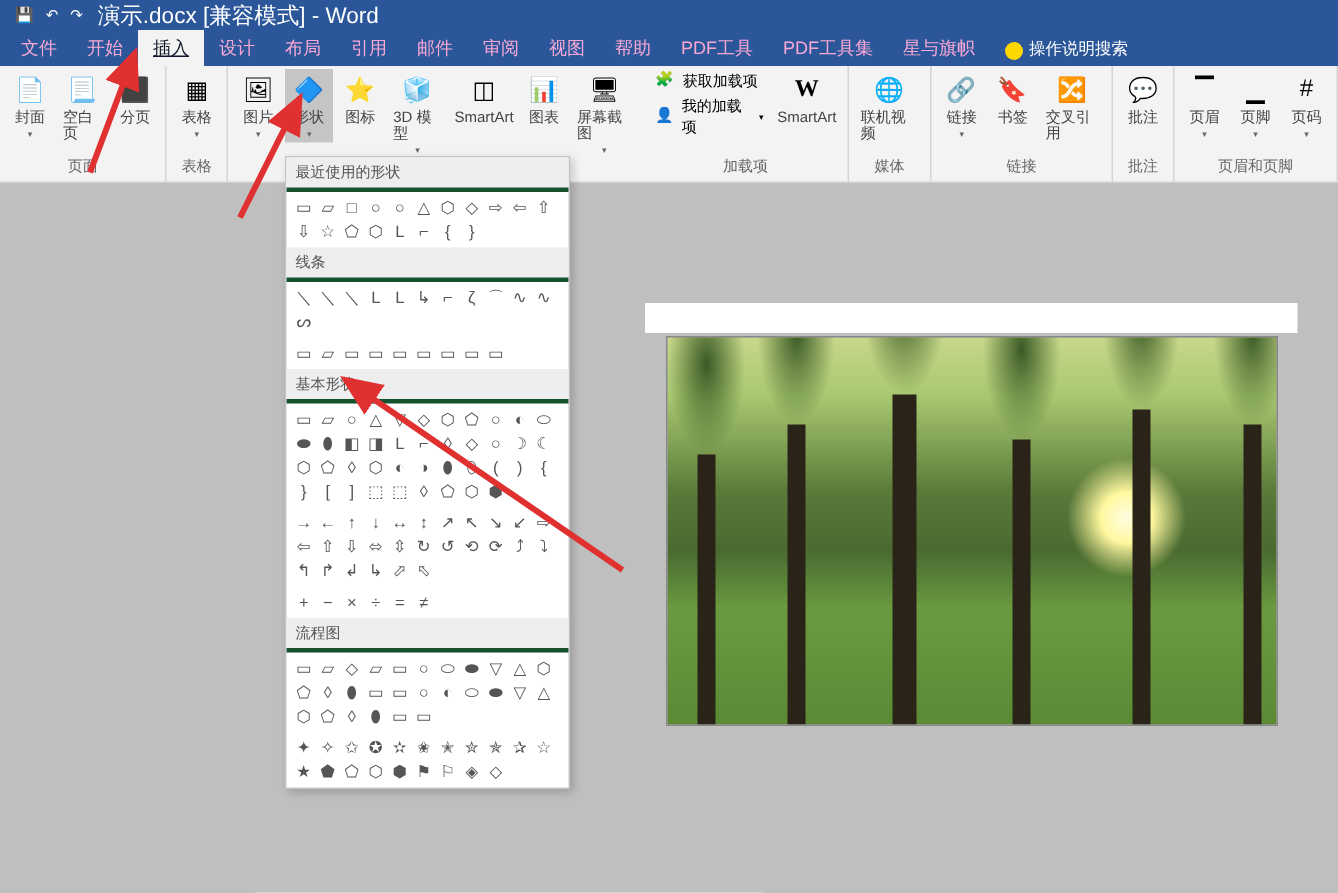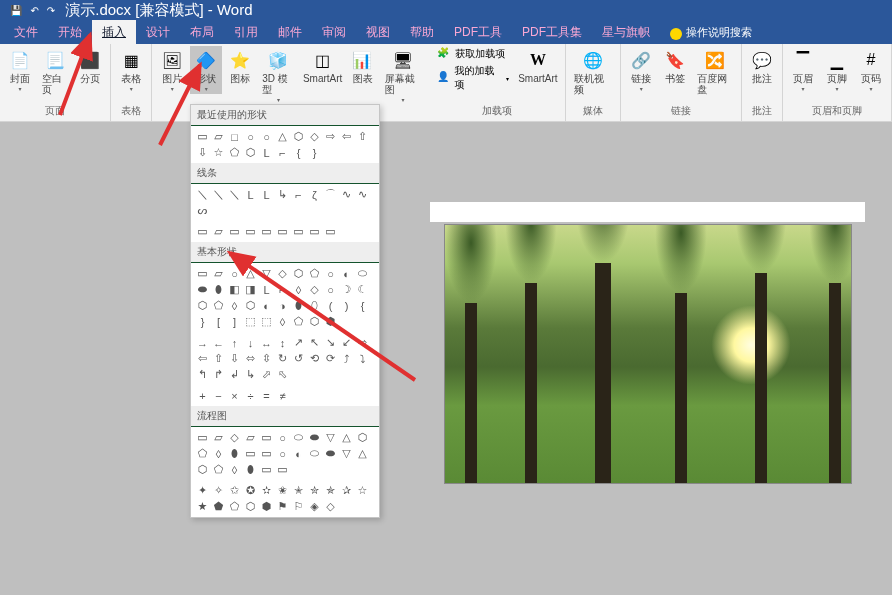--- a/index.html
+++ b/index.html
@@ -31,21 +31,21 @@
 
 .workspace { position: relative; height: calc(100% - 122px); background: #bfbfbf; }
 .page { position: absolute; left: 430px; top: 80px; width: 435px; height: 20px; background: #fff; }
 .photo { position: absolute; left: 444px; top: 102px; width: 408px; height: 260px; border: 1px solid #888;
   background: linear-gradient(180deg, #c8d88a 0%, #a8c870 15%, #5a7a3a 40%, #4a6a30 55%, #6a9a40 70%, #5a8a35 100%); overflow: hidden; }
 .sun { position: absolute; right: 60px; top: 80px; width: 80px; height: 80px; background: radial-gradient(circle, #fffde0 0%, #fff8a0 30%, rgba(255,248,160,0) 70%); }
 .tree { position: absolute; bottom: 0; width: 12px; background: #2a2418; }
 .tree::before { content:''; position: absolute; bottom: 100%; left: -20px; right: -20px; height: 120px; background: radial-gradient(ellipse, #3a5a25 0%, rgba(58,90,37,0) 70%); }
 
 .shapes-dropdown { position: absolute; left: 190px; top: 104px; width: 190px; background: #fff; border: 1px solid #c5c5c5; box-shadow: 2px 2px 6px rgba(0,0,0,0.2); z-index: 100; }
-.shapes-dropdown .section-hdr { background: #eee; padding: 3px 6px; font-size: 10px; color: #555; border-bottom: 1px solid #14532d; }
+.shapes-dropdown .section-hdr { background: #eee; padding: 3px 6px; font-size: 10px; color: #555; border-bottom: 3px solid #14532d; }
 .shapes-dropdown .section-body { padding: 3px 4px; display: flex; flex-wrap: wrap; gap: 1px; }
 .shape-cell { width: 15px; height: 15px; display: flex; align-items: center; justify-content: center; cursor: pointer; font-size: 11px; color: #555; }
 
 .arrow { position: absolute; z-index: 200; }
 </style>
 </head>
 <body>
 
 <div class="titlebar">
   <div class="qat">
@@ -178,21 +178,21 @@
           <div class="icon">🔗</div>
           <div class="lbl">链接</div>
           <div class="drop">▾</div>
         </div>
       <div class="btn">
           <div class="icon">🔖</div>
           <div class="lbl">书签</div>
         </div>
       <div class="btn">
           <div class="icon">🔀</div>
-          <div class="lbl">百度网盘</div>
+          <div class="lbl">交叉引用</div>
         </div>
     </div>
     <div class="label">链接</div>
   </div>
   <div class="group">
     <div class="items">
       <div class="btn">
           <div class="icon">💬</div>
           <div class="lbl">批注</div>
         </div>

